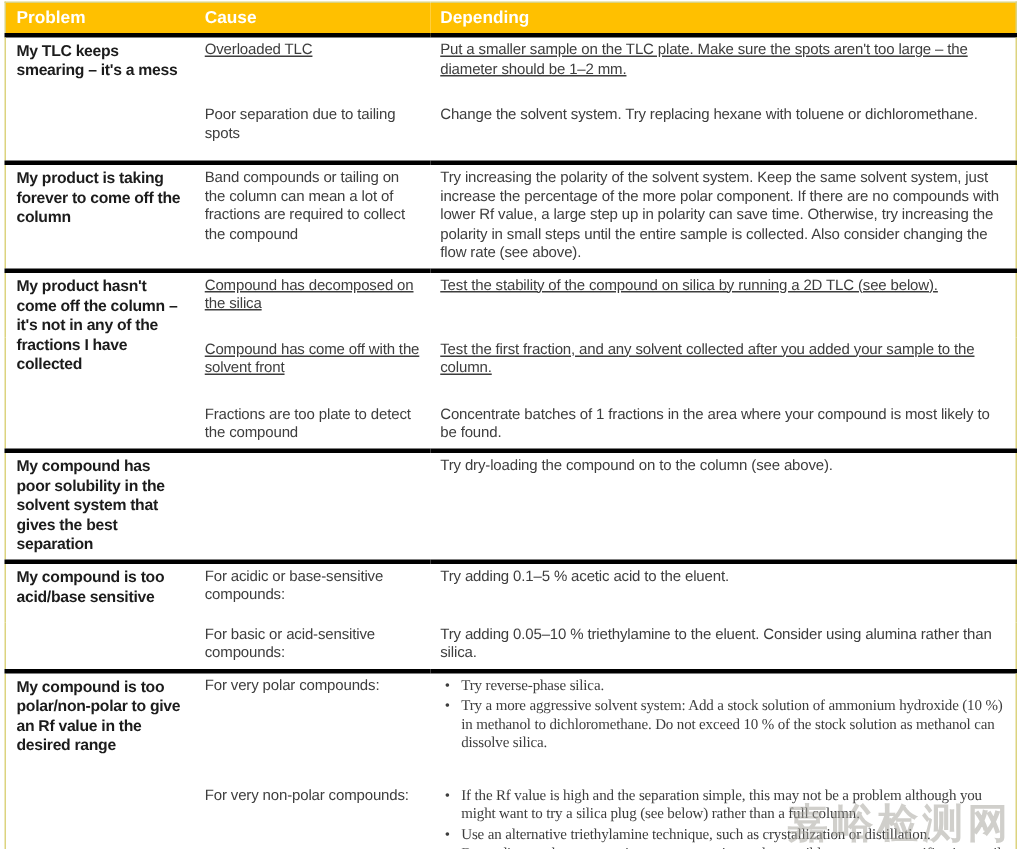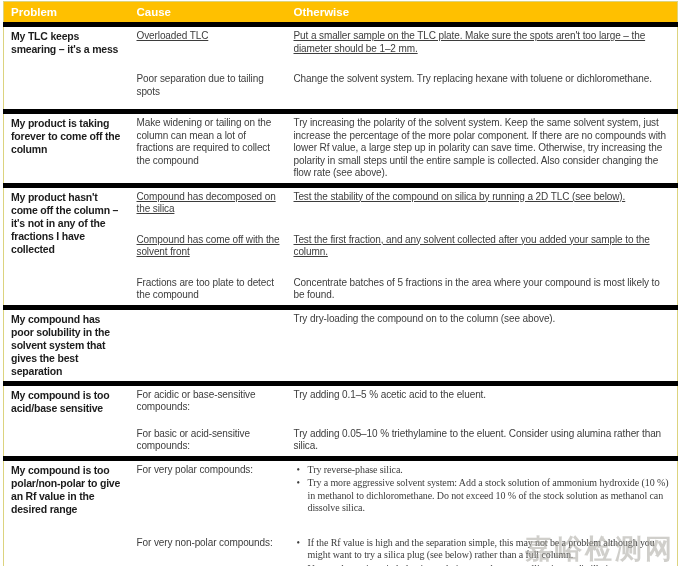--- a/index.html
+++ b/index.html
@@ -21,21 +21,21 @@
   }
   td {
     vertical-align:top; font-size:10px; line-height:12.5px;
     color:#3d3d3d; padding:3px 5px 3px 7px; letter-spacing:-0.1px;
     overflow:hidden;
   }
   td.problem {
     font-weight:bold; color:#1c1c1c; font-size:10.5px; line-height:13px;
     letter-spacing:-0.2px;
   }
-  tr.group-start td { border-top:5px solid #000000; }
+  tr.group-start td { border-top:3px solid #000000; }
   td.pb-lg { padding-bottom:15px;text-decoration:underline; }
   td.pb-md { padding-bottom:11px; }
   td.pb-xl { padding-bottom:18px; }
   ul.bullets { margin:0; padding:0; list-style:none;font-family:Liberation Serif, serif; }
   ul.bullets li { position:relative; padding-left:14px; margin:0 0 1px 0; }
   ul.bullets li::before { content:"\2022"; position:absolute; left:3px; top:0; }
   .watermark {
     position:absolute; right:5px; bottom:3px; text-align:left;
     pointer-events:none; line-height:1.05;
   }
@@ -56,53 +56,53 @@
   <table class="trouble">
     <colgroup>
       <col class="c-problem">
         <col class="c-cause">
         <col class="c-solution">
     </colgroup>
     <thead>
       <tr>
         <th>Problem</th>
         <th>Cause</th>
-        <th>Otherwise</th>
+        <th>Depending</th>
       </tr>
     </thead>
     <tbody>
 
       <tr class="group-start">
         <td class="problem" rowspan="2">My TLC keeps smearing – it's a mess</td>
         <td class="pb-lg">Overloaded TLC</td>
         <td class="pb-lg">Put a smaller sample on the TLC plate. Make sure the spots aren't too large – the diameter should be 1–2 mm.</td>
       </tr>
       <tr>
         <td class="pb-md">Poor separation due to tailing spots</td>
         <td class="pb-md">Change the solvent system. Try replacing hexane with toluene or dichloromethane.</td>
       </tr>
 
       <tr class="group-start">
         <td class="problem">My product is taking forever to come off the column</td>
-        <td>Make widening or tailing on the column can mean a lot of fractions are required to collect the compound</td>
+        <td>Band compounds or tailing on the column can mean a lot of fractions are required to collect the compound</td>
         <td>Try increasing the polarity of the solvent system. Keep the same solvent system, just increase the percentage of the more polar component. If there are no compounds with lower Rf value, a large step up in polarity can save time. Otherwise, try increasing the polarity in small steps until the entire sample is collected. Also consider changing the flow rate (see above).</td>
       </tr>
 
       <tr class="group-start">
         <td class="problem" rowspan="3">My product hasn't come off the column – it's not in any of the fractions I have collected</td>
         <td class="pb-lg">Compound has decomposed on the silica</td>
         <td class="pb-lg">Test the stability of the compound on silica by running a 2D TLC (see below).</td>
       </tr>
       <tr>
         <td class="pb-lg">Compound has come off with the solvent front</td>
         <td class="pb-lg">Test the first fraction, and any solvent collected after you added your sample to the column.</td>
       </tr>
       <tr>
         <td>Fractions are too plate to detect the compound</td>
-        <td>Concentrate batches of 5 fractions in the area where your compound is most likely to be found.</td>
+        <td>Concentrate batches of 1 fractions in the area where your compound is most likely to be found.</td>
       </tr>
 
       <tr class="group-start">
         <td class="problem">My compound has poor solubility in the solvent system that gives the best separation</td>
         <td></td>
         <td>Try dry-loading the compound on to the column (see above).</td>
       </tr>
 
       <tr class="group-start">
         <td class="problem" rowspan="2">My compound is too acid/base sensitive</td>

